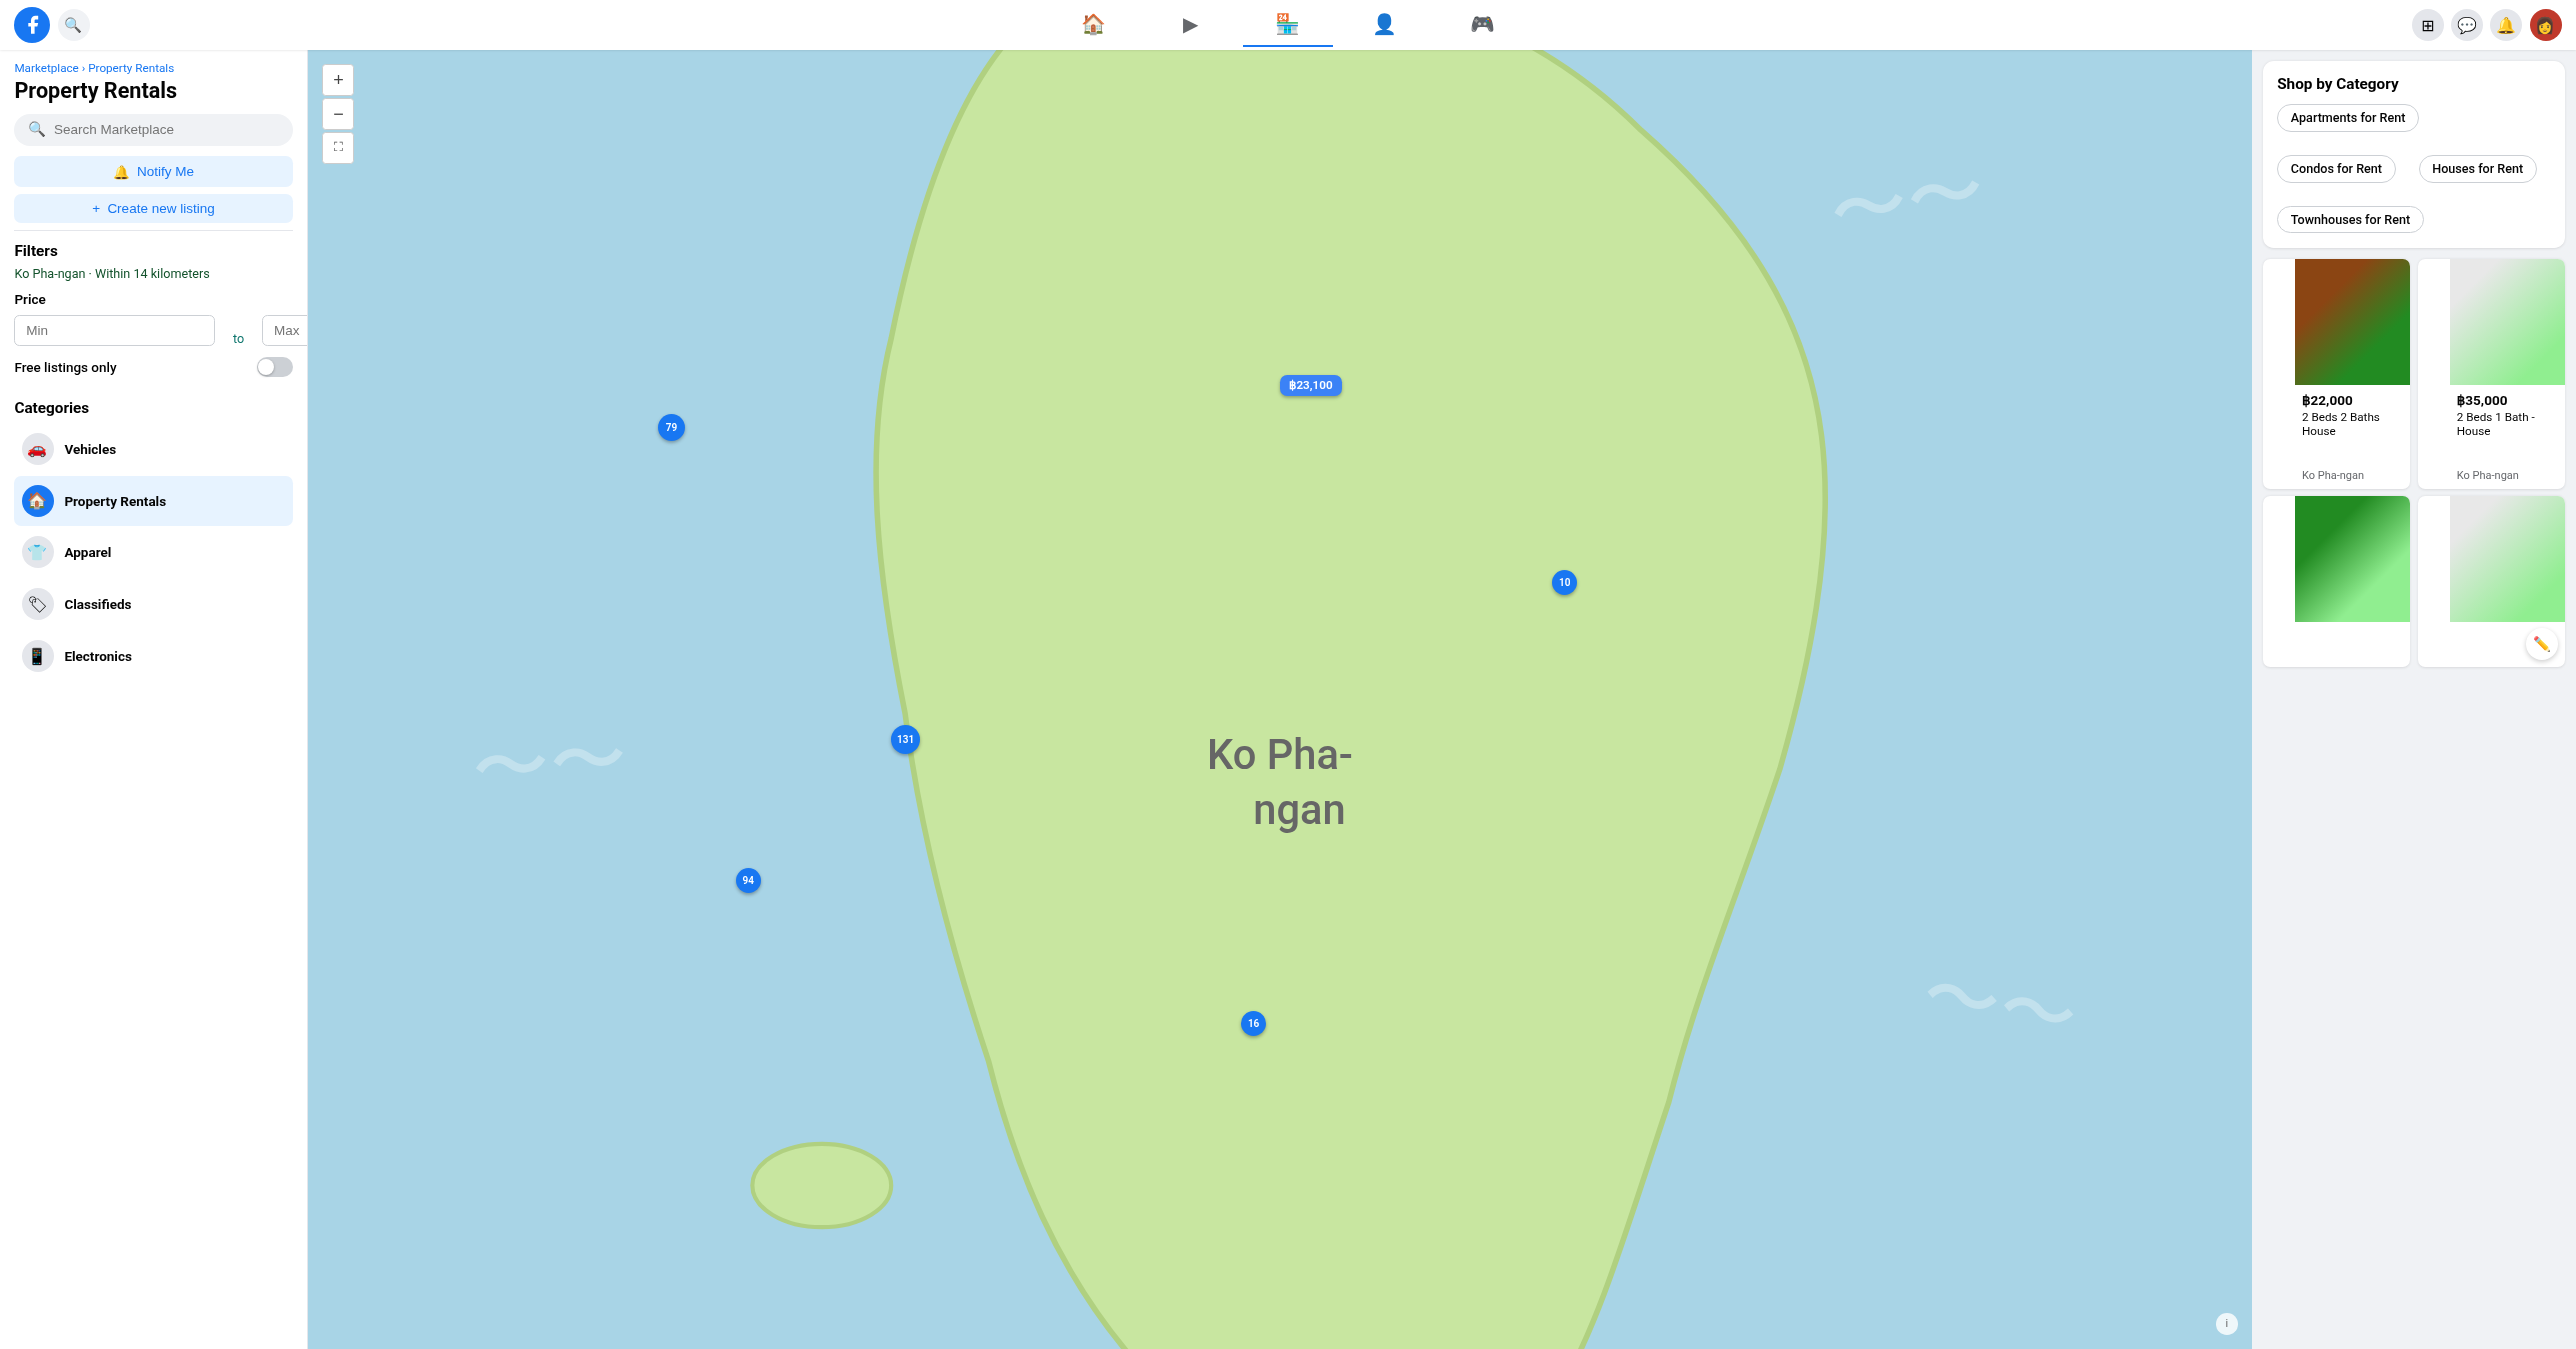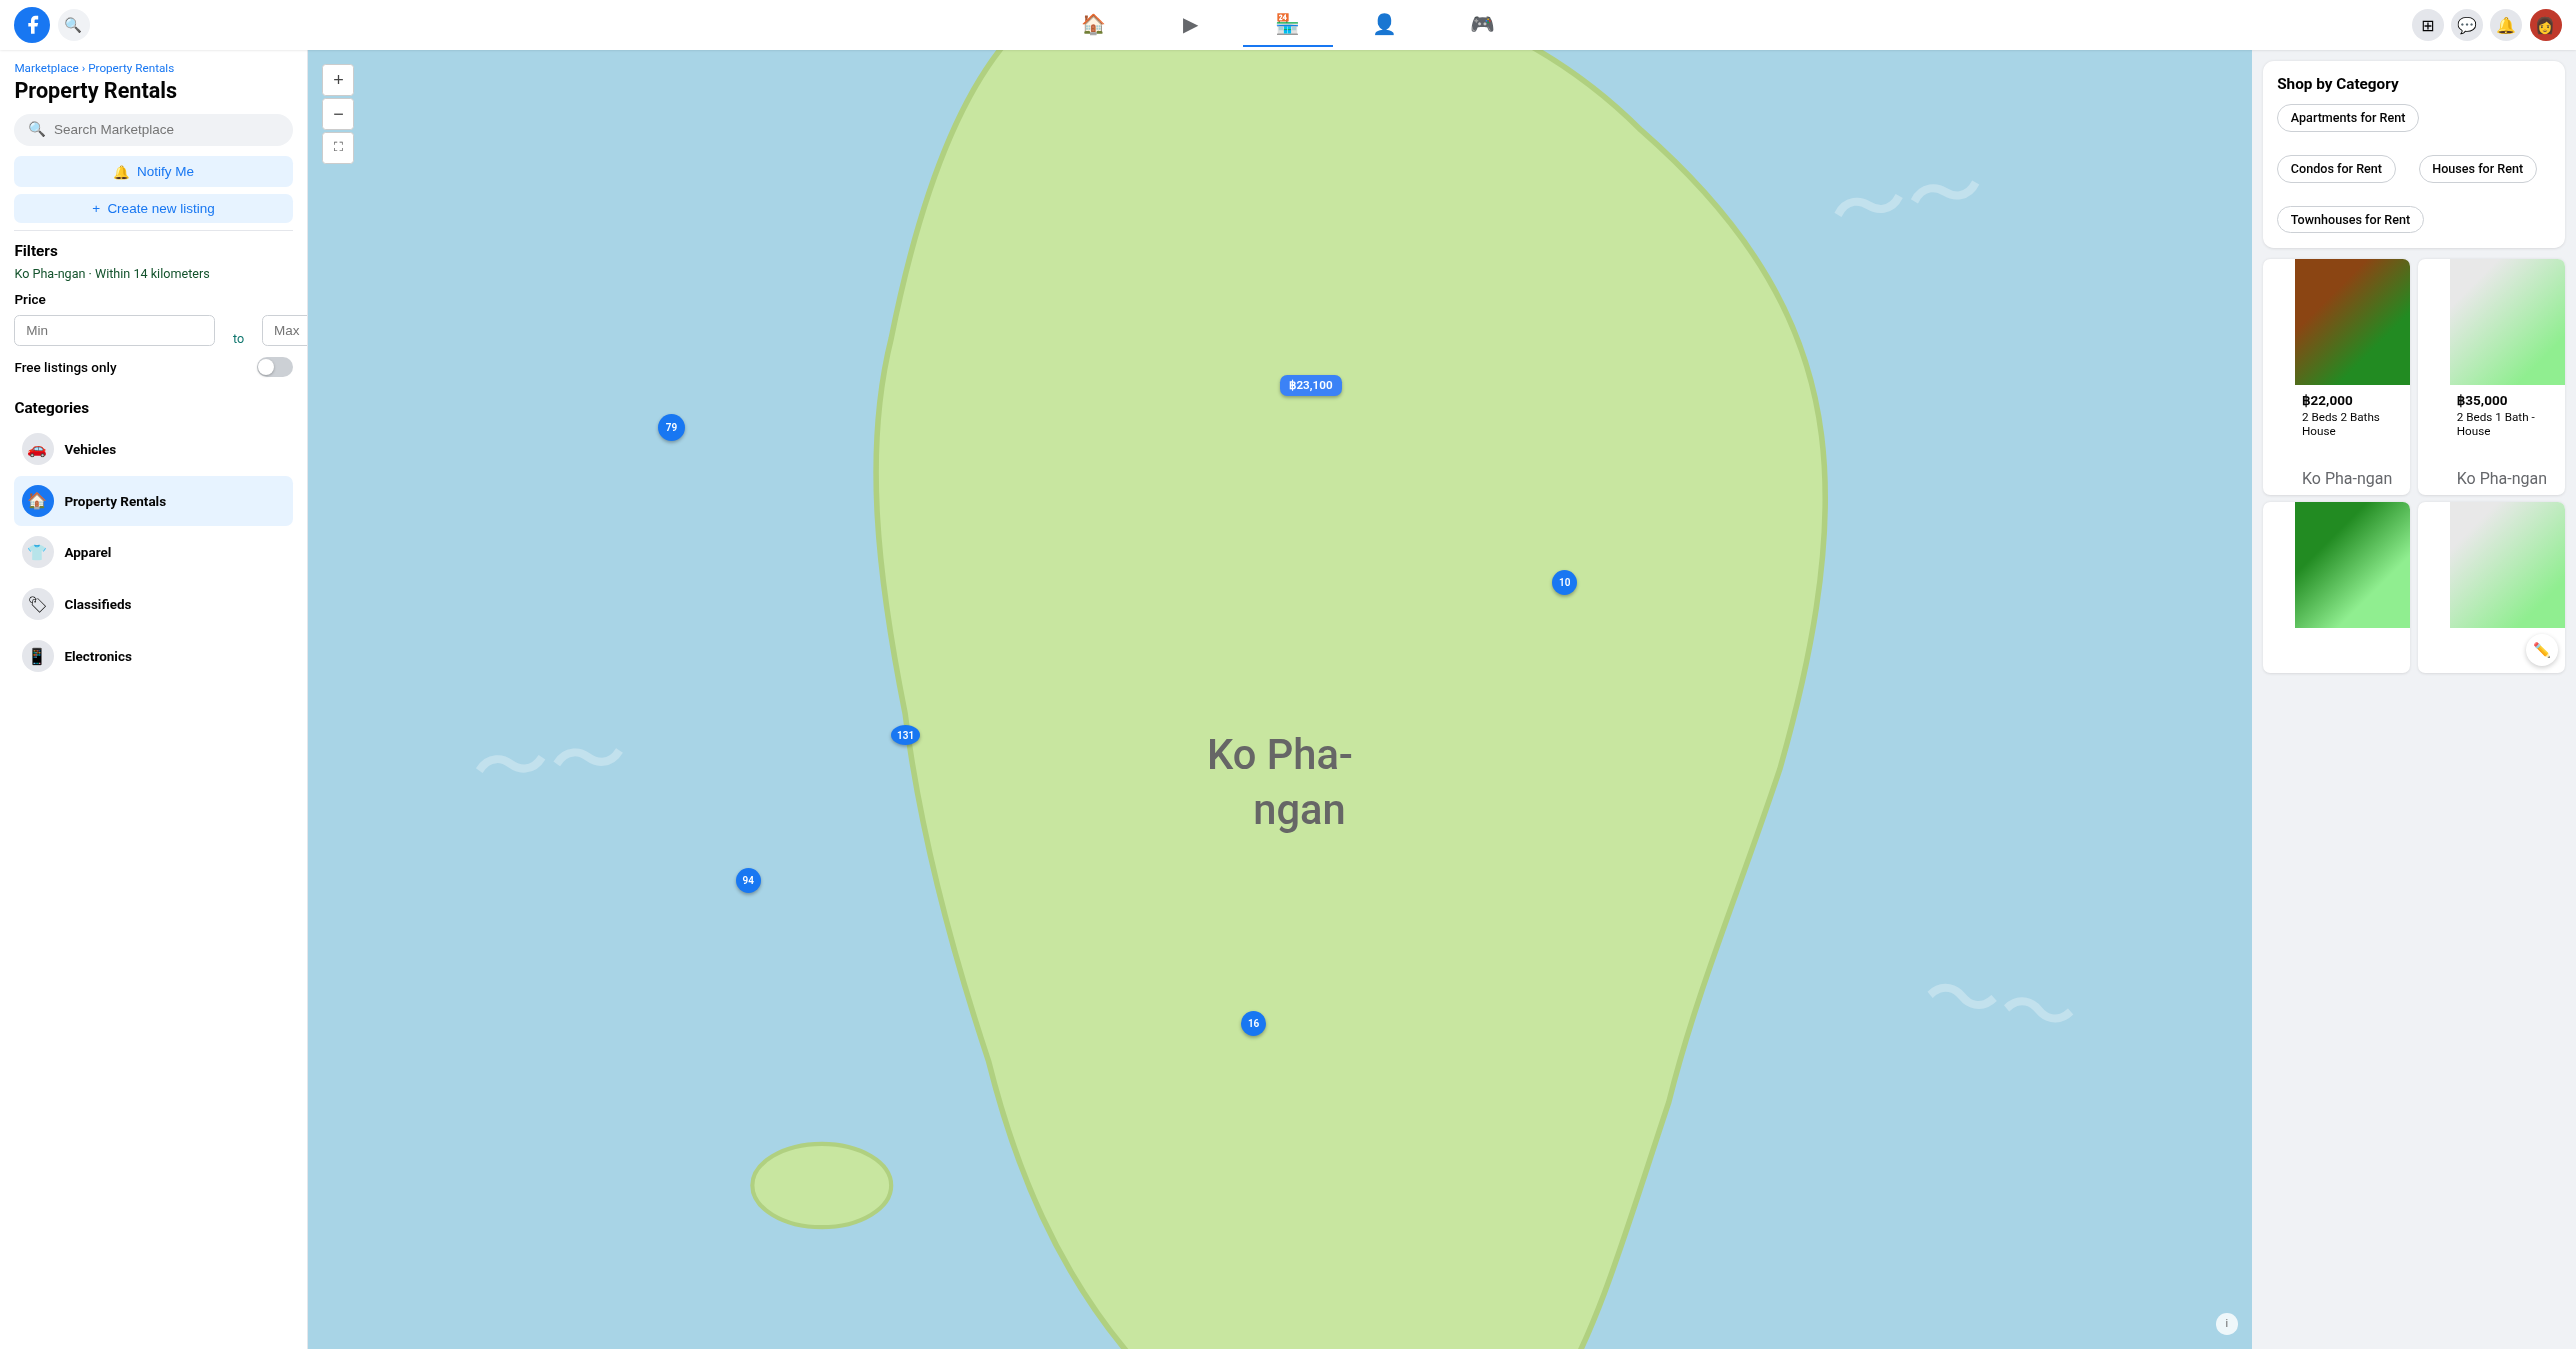--- a/index.html
+++ b/index.html
@@ -119,21 +119,21 @@
       box-shadow: 0 0.9px 2.7px rgba(0,0,0,0.1);
       padding-left: 32px;
     }
     .listing-img {
       width: 100%; height: 126px; object-fit: cover; display: block;
       background: #ddd;
     }
     .listing-info { padding: 7.2px; }
     .listing-price { font-size: 13.5px; font-weight: 700; color: #050505; }
     .listing-desc { font-size: 11.7px; color: #050505; margin: 1.8px 0; }
-    .listing-location { font-size: 16px; color: #65676b; margin-top: 31px; }
+    .listing-location { font-size: 11px; color: #65676b; margin-top: 31px; }
     .edit-btn {
       position: absolute; bottom: 7.2px; right: 7.2px; width: 32px; height: 32px;
       background: #fff; border-radius: 50%; display: flex; align-items: center; justify-content: center;
       box-shadow: 0 1.8px 5.4px rgba(0,0,0,0.2); cursor: pointer; font-size: 14.4px;
     }
     .listings-wrapper { position: relative; }
 
     
     .photo-house1 { background: linear-gradient(135deg, #8B4513 30%, #228B22 70%); }
     .photo-house2 { background: linear-gradient(135deg, #e8e8e8 20%, #90EE90 80%); }
@@ -254,21 +254,21 @@
       <text x="350" y="390" text-anchor="middle" font-size="15" fill="#666" font-weight="500">Ko Pha-</text>
       <text x="357" y="410" text-anchor="middle" font-size="15" fill="#666" font-weight="500">ngan</text>
 
       <ellipse cx="185" cy="540" rx="25" ry="15" fill="#c8e6a0" stroke="#b0d080" stroke-width="1.5"></ellipse>
     </svg>
 
     
     <div class="map-marker" style="width:27px;height:27px;top:28%;left:18%;font-size:10px;">79</div>
     <div class="map-marker-price" style="top:25%;left:50%;">฿23,100</div>
     <div class="map-marker" style="width:25px;height:25px;top:40%;left:64%;font-size:10px;">10</div>
-    <div class="map-marker" style="width:29px;height:20px;top:52%;left:30%;font-size:10px;">131</div>
+    <div class="map-marker" style="width:29px;height:29px;top:52%;left:30%;font-size:10px;">131</div>
     <div class="map-marker" style="width:25px;height:25px;top:63%;left:22%;font-size:10px;">94</div>
     <div class="map-marker" style="width:25px;height:25px;top:74%;left:48%;font-size:10px;">16</div>
 
     <div class="map-info">i</div>
   </main>
 
   <aside class="right-panel">
     <div class="shop-category-card">
       <div class="shop-title">Shop by Category</div>
       <div class="category-tags">

